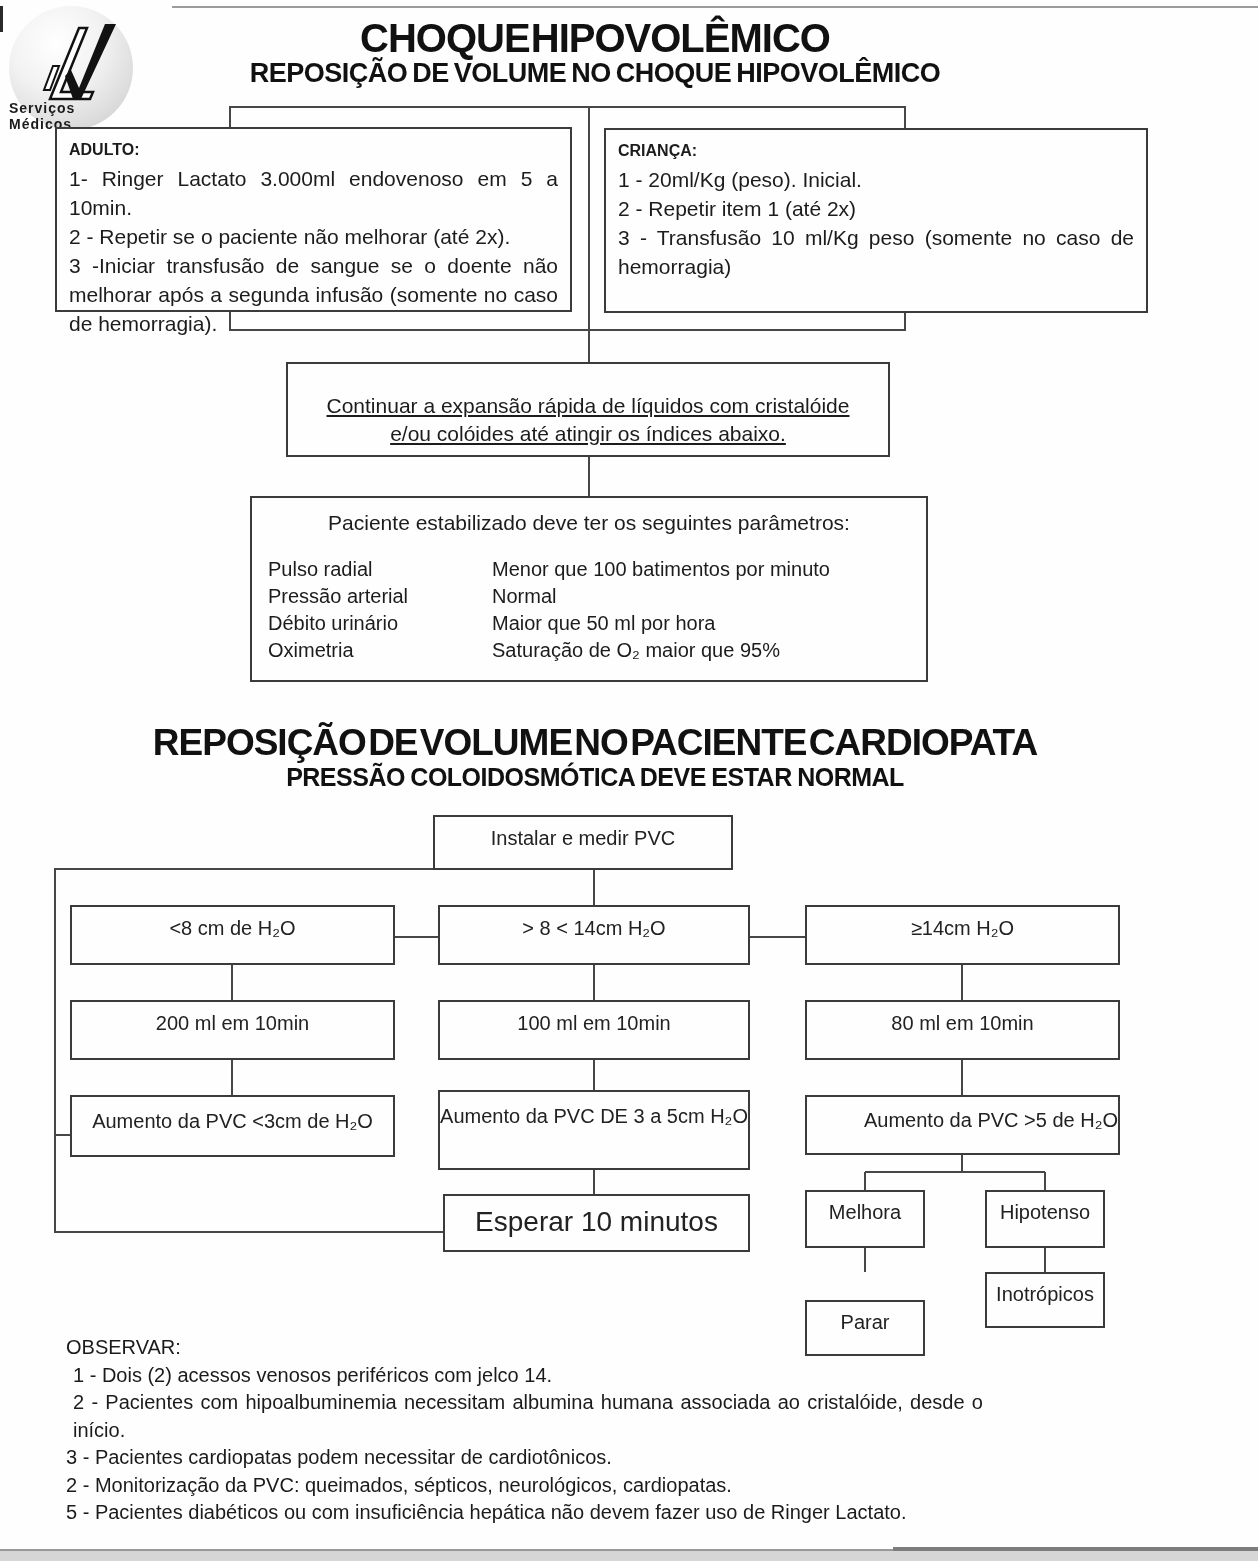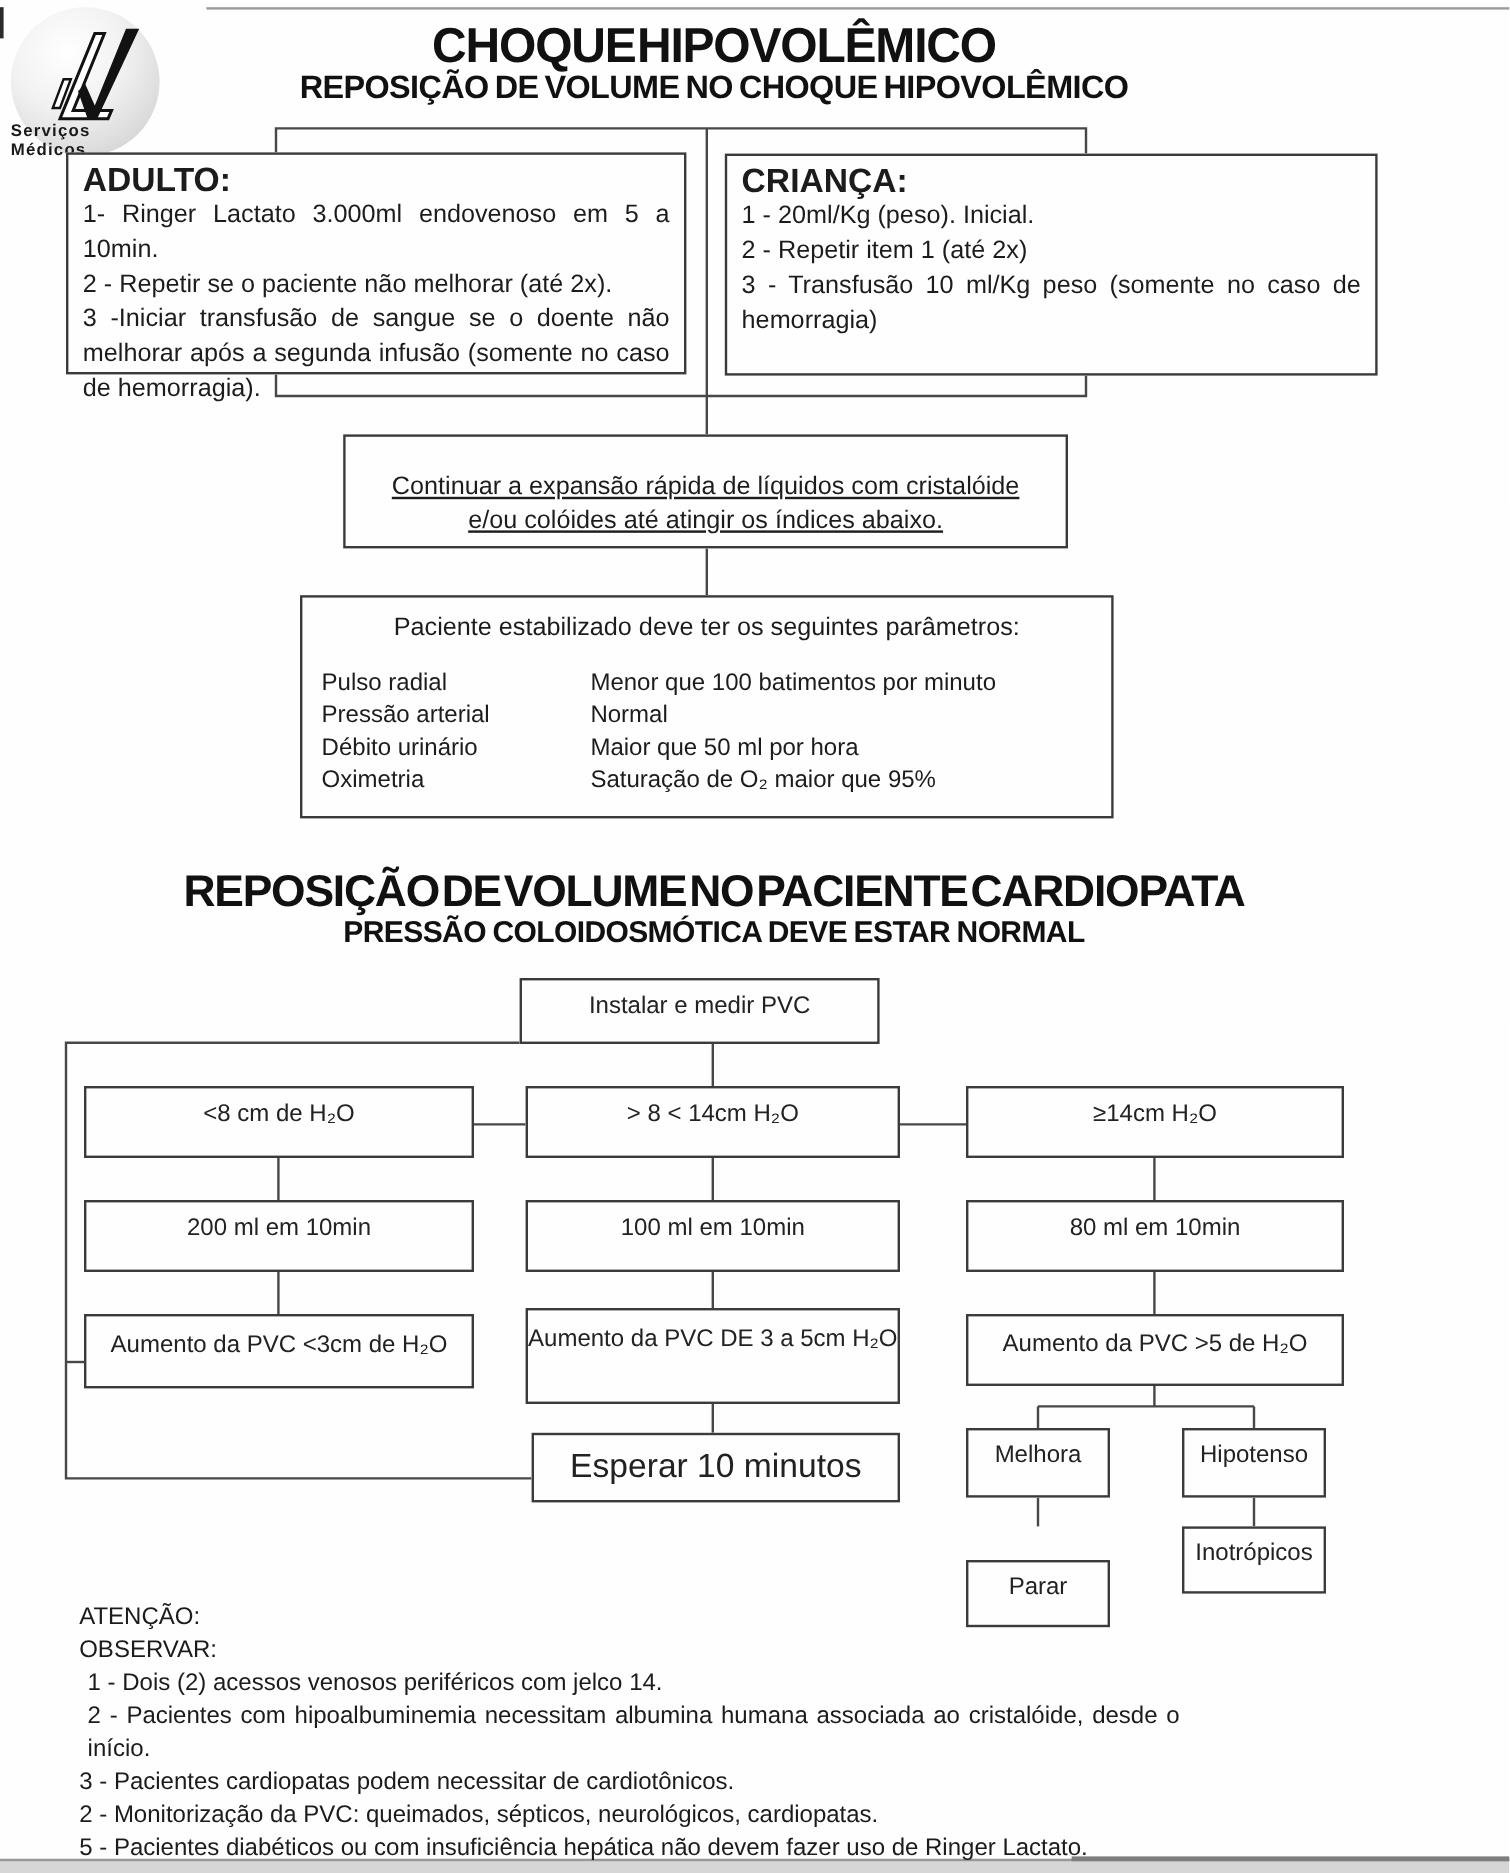--- a/index.html
+++ b/index.html
@@ -12,21 +12,21 @@
   .abs { position:absolute; box-sizing:border-box; }
   
   .title-wrap { left:0; width:1190px; text-align:center; }
   .h1 { font-size:40px; font-weight:bold; letter-spacing:-1px; word-spacing:-9px; color:#111; transform:scaleY(1.02); }
   .h2 { font-size:27px; font-weight:bold; letter-spacing:-0.5px; word-spacing:-2px; color:#111; }
   .h1b { font-size:37px; font-weight:bold; letter-spacing:-1px; word-spacing:-7px; color:#111; }
   .h2b { font-size:25px; font-weight:bold; letter-spacing:-0.5px; word-spacing:-1px; color:#111; }
   
   .box { border:2px solid #3b3b3b; background:#fefefe; }
   .pbox { padding:6px 12px 4px 12px; font-size:21px; line-height:29px; }
-  .pbox-head { font-weight:bold; font-size:28px; }
+  .pbox-head { font-weight:bold; font-size:16px; }
   .pline { text-align:justify; }
   .fbox { text-align:center; font-size:20px; padding-top:10px; color:#222; }
   .fbox-sm { text-align:center; font-size:20px; padding-top:9px; color:#222; }
   .cbox { text-align:center; font-size:21px; line-height:28px; padding-top:14px; }
   
   .params-title { text-align:center; font-size:21px; padding-top:13px; }
   .params-rows { position:absolute; left:16px; top:58px; font-size:20px; line-height:27px; }
   .params-row { display:flex; }
   .params-label { width:224px; }
   
@@ -181,21 +181,21 @@
   <div class="abs box fbox" style="left:805px; top:1000px; width:315px; height:60px;">
     <span>80 ml em 10min</span>
   </div>
 
   <div class="abs box fbox" style="left:70px; top:1095px; width:325px; height:62px; padding-top:13px;">
     <span>Aumento da PVC &lt;3cm de H₂O</span>
   </div>
   <div class="abs box fbox" style="left:438px; top:1090px; width:312px; height:80px; line-height:26px; padding-top:11px;">
     <span>Aumento da PVC DE 3 a 5cm H₂O</span>
   </div>
-  <div class="abs box fbox" style="left:805px; top:1095px; width:315px; height:60px; padding-top:12px;">
+  <div class="abs box fbox" style="left:805px; top:1095px; width:315px; height:60px; padding-top:12px;text-align:right;">
     <span>Aumento da PVC &gt;5 de H₂O</span>
   </div>
 
   <div class="abs box fbox" style="left:443px; top:1194px; width:307px; height:58px; font-size:28px;">
     <span>Esperar 10 minutos</span>
   </div>
 
   <div class="abs box fbox-sm" style="left:805px; top:1190px; width:120px; height:58px;">
     <span>Melhora</span>
   </div>
@@ -203,21 +203,20 @@
     <span>Hipotenso</span>
   </div>
   <div class="abs box fbox-sm" style="left:805px; top:1272px; width:120px; height:56px;margin-top:28px;">
     <span>Parar</span>
   </div>
   <div class="abs box fbox-sm" style="left:985px; top:1272px; width:120px; height:56px;">
     <span>Inotrópicos</span>
   </div>
 
   <div class="abs notes" style="left:66px; top:1334px; width:1130px;">
-    <div>ATENÇÃO:</div>
     <div>OBSERVAR:</div>
     <div class="note-item">1 - Dois (2) acessos venosos periféricos com jelco 14.</div>
     <div class="note-item note-wrap">2 - Pacientes com hipoalbuminemia necessitam albumina humana associada ao cristalóide, desde o início.</div>
     <div>3 - Pacientes cardiopatas podem necessitar de cardiotônicos.</div>
     <div>2 - Monitorização da PVC: queimados, sépticos, neurológicos, cardiopatas.</div>
     <div>5 - Pacientes diabéticos ou com insuficiência hepática não devem fazer uso de Ringer Lactato.</div>
   </div>
 
 </div>
 

